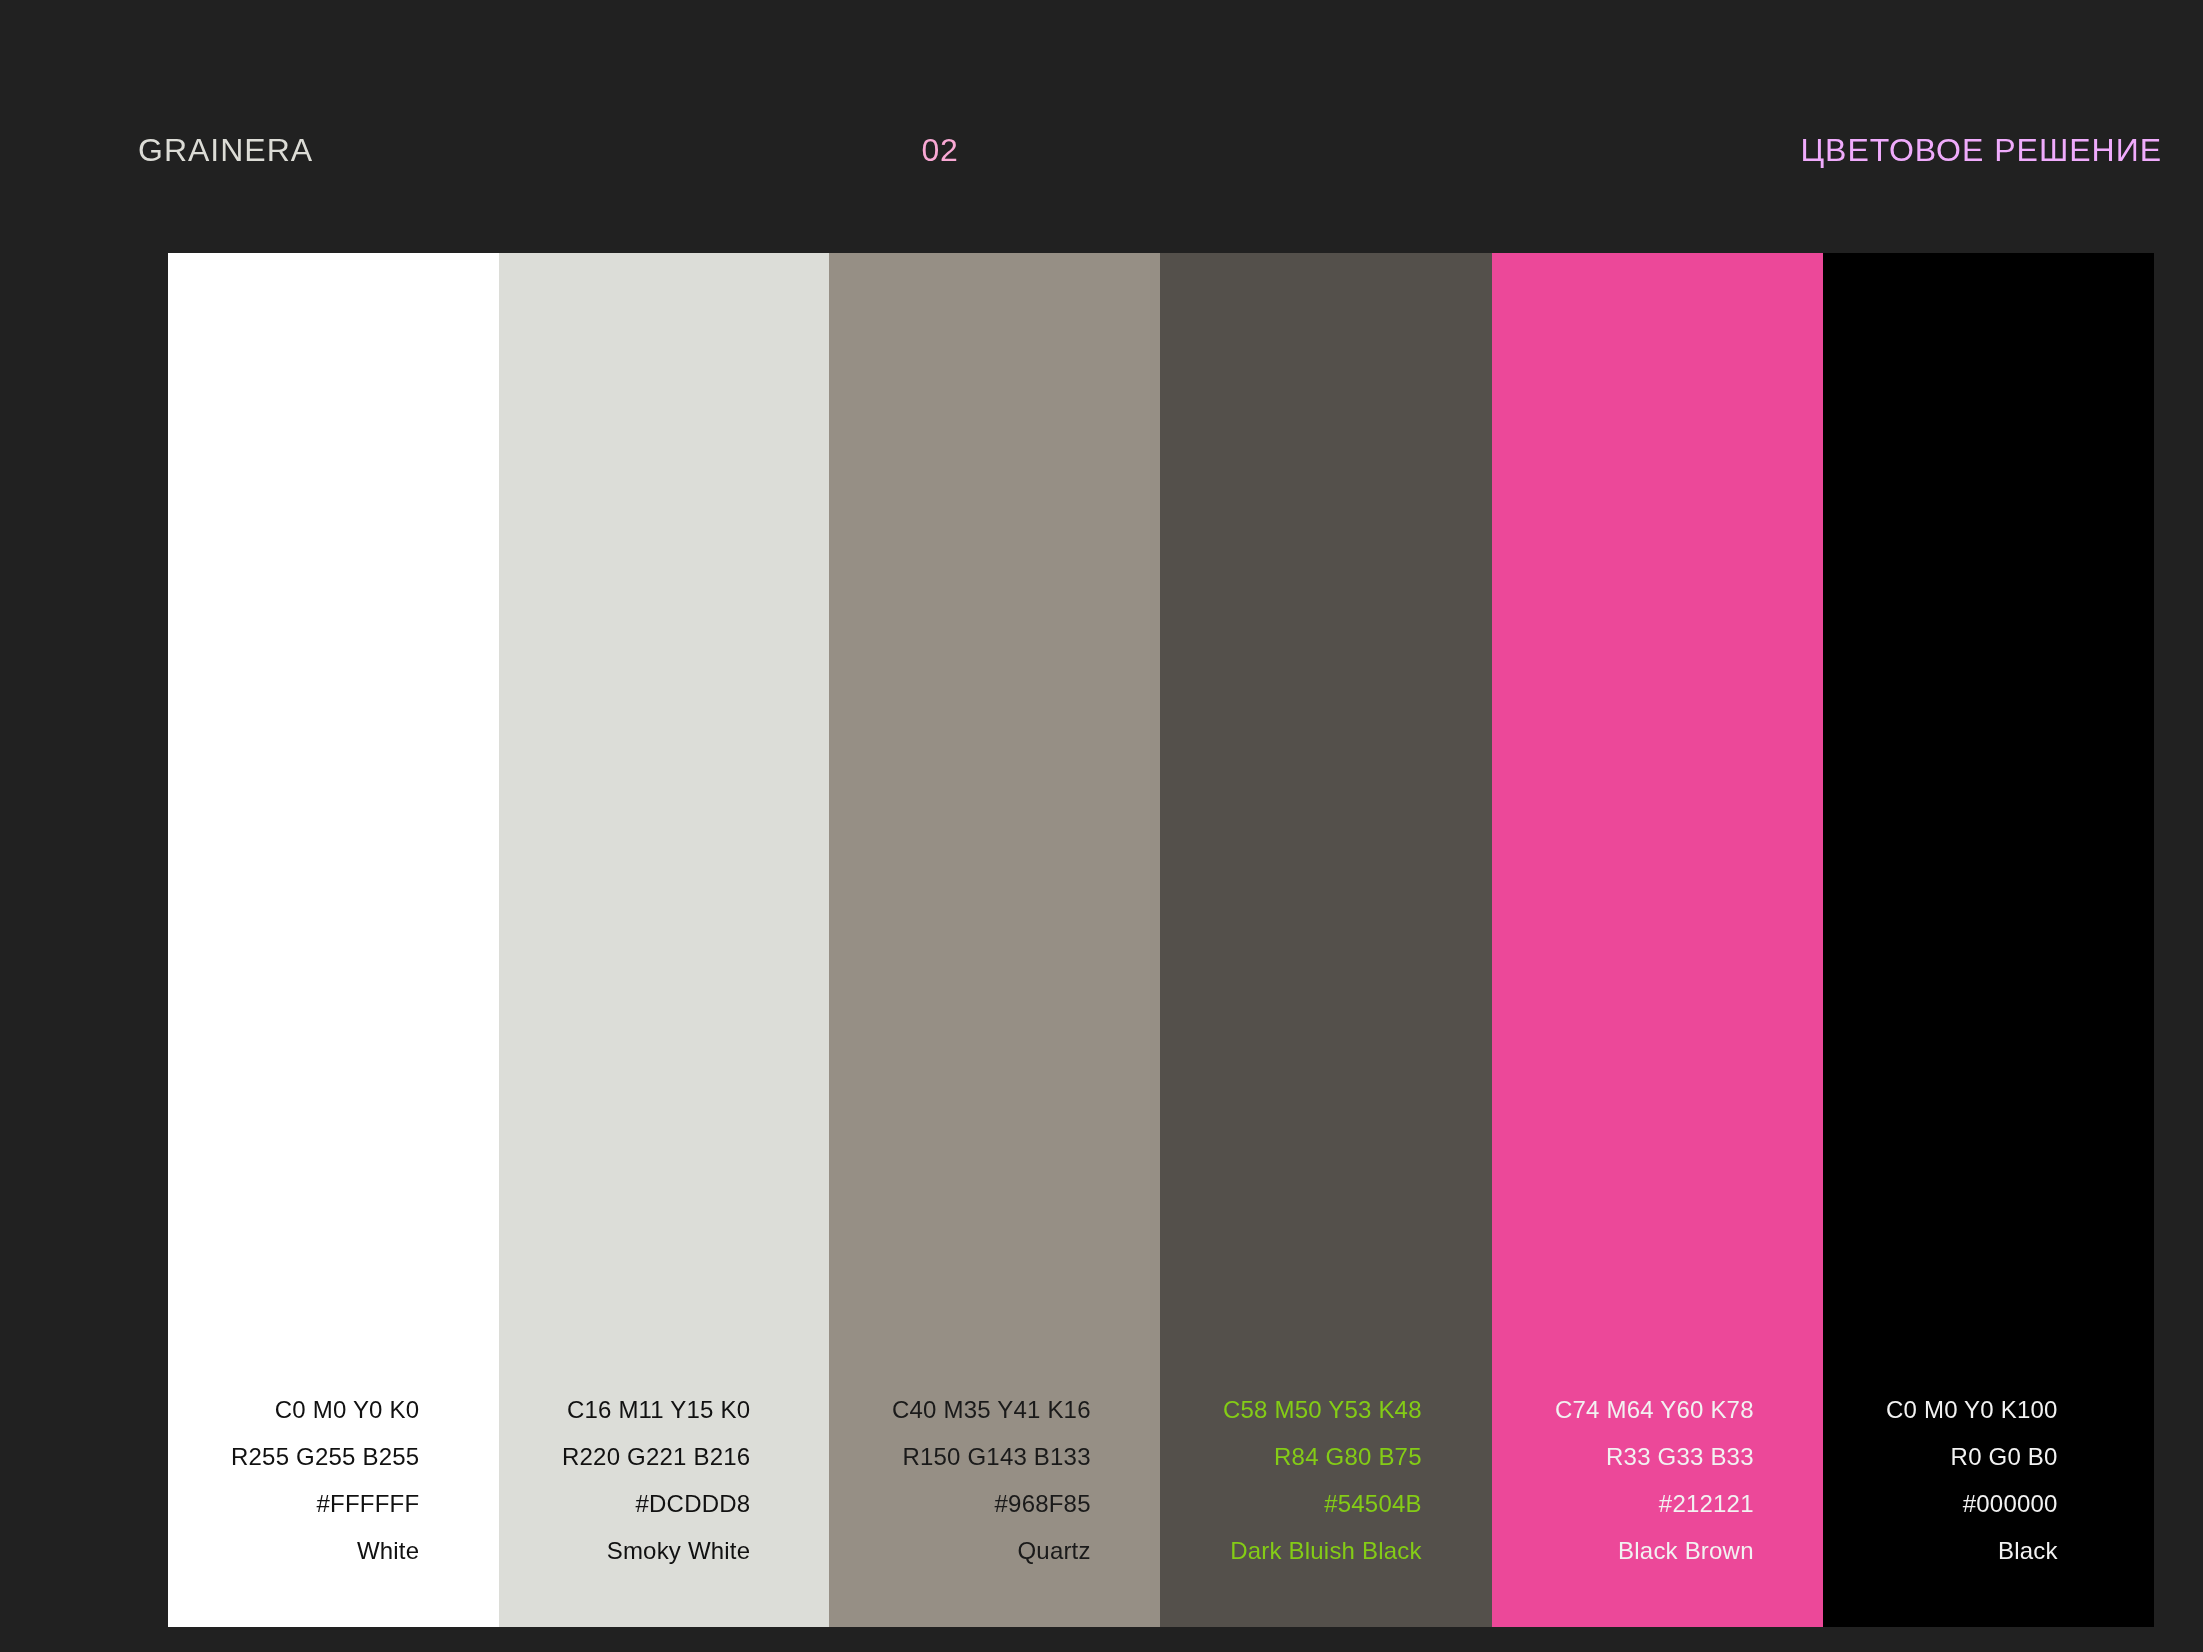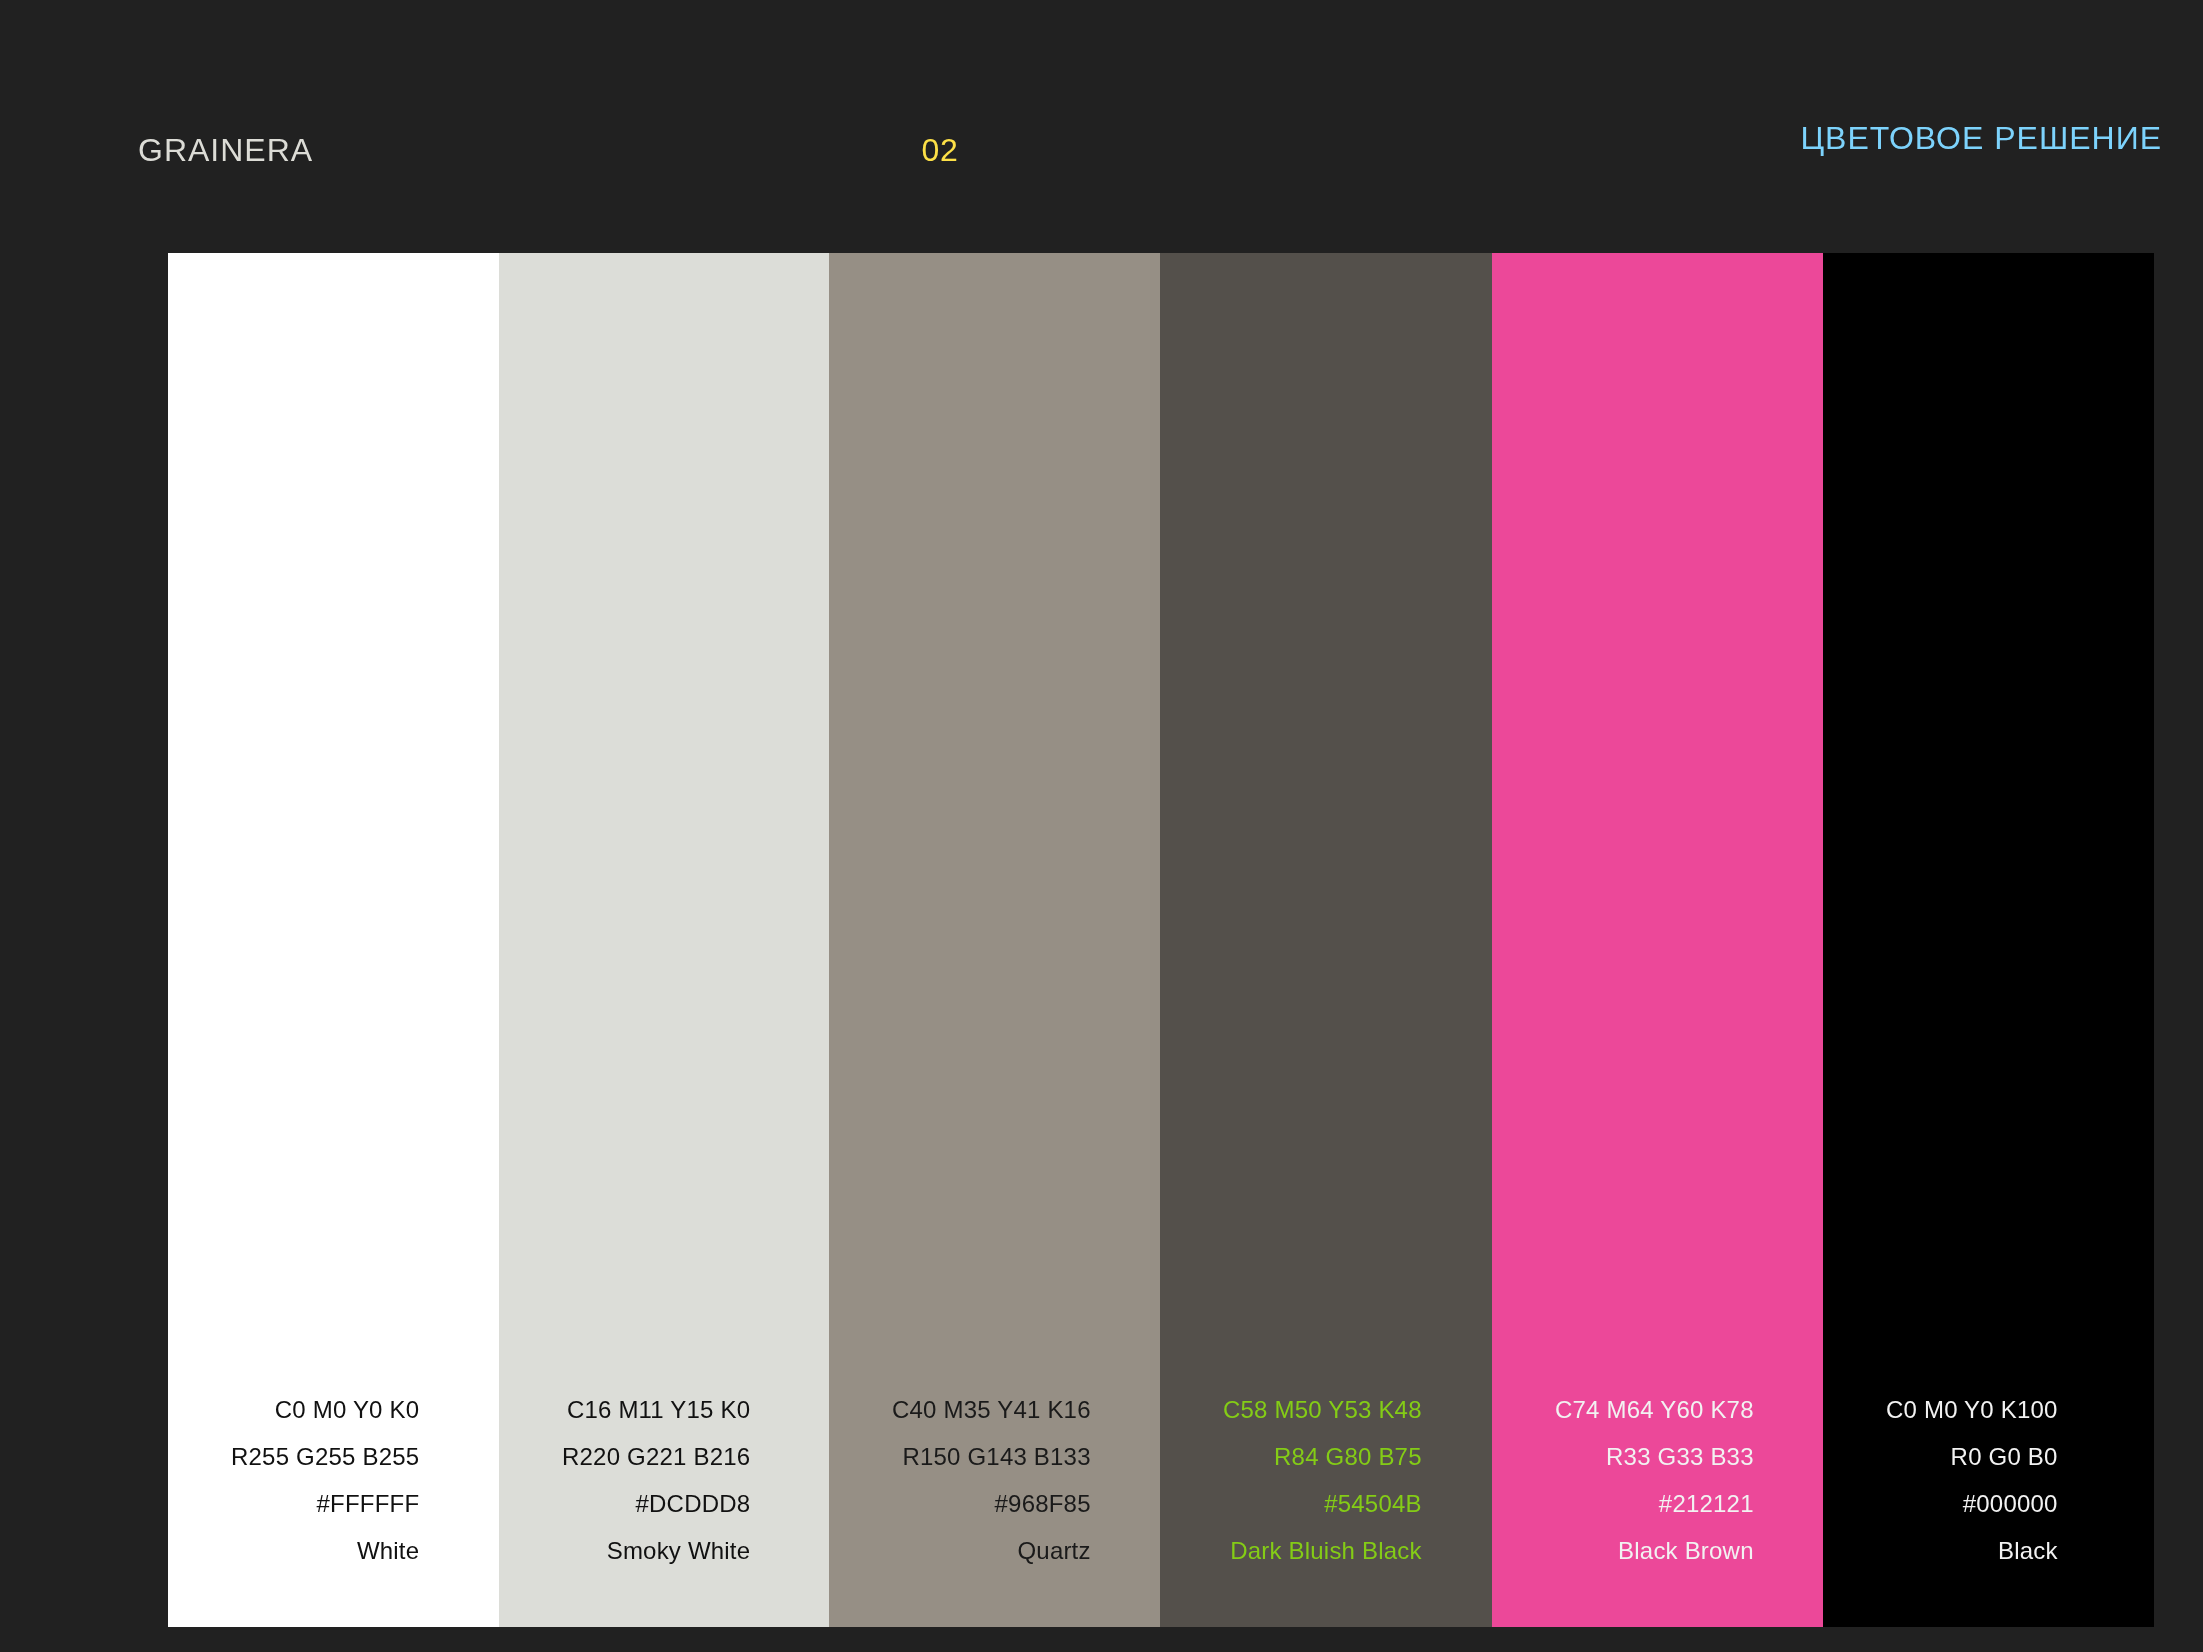--- a/index.html
+++ b/index.html
@@ -39,30 +39,30 @@
   }
 
   .header-center {
     position: absolute;
     left: 0;
     top: 72px;
     width: 1760px;
     text-align: center;
     font-size: 32px;
     letter-spacing: 0.6px;
-    color: #fde047;
+    color: #f9a8d4;
   }
 
   .header-right {
     position: absolute;
     right: 78px;
-    top: 60px;
+    top: 72px;
     font-size: 32px;
     letter-spacing: 1px;
-    color: #7dd3fc;
+    color: #f0abfc;
     white-space: nowrap;
   }
 
   
   .palette {
     position: absolute;
     left: 108px;
     top: 193px;
     width: 1985px;
     height: 1374px;

